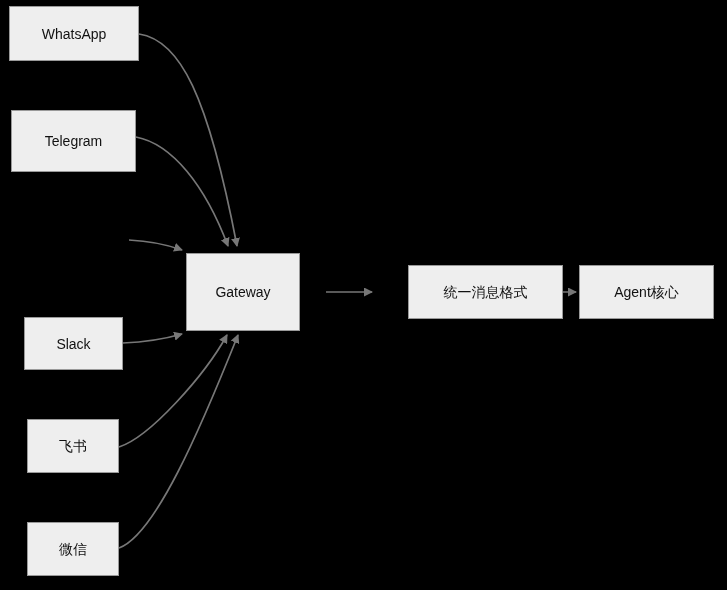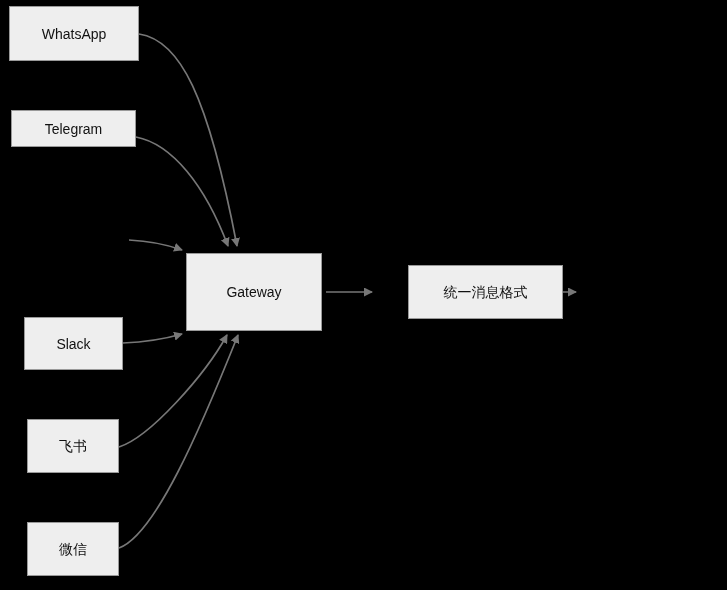--- a/index.html
+++ b/index.html
@@ -62,31 +62,34 @@
       <path d="M129,240 C150,241 168,245 182,250" class="edge" marker-end="url(#arrow)"></path>
       <path d="M123,343 C148,342 168,338 182,334" class="edge" marker-end="url(#arrow)"></path>
       <path d="M119,447 C150,437 205,375 227,335" class="edge" marker-end="url(#arrow)"></path>
       <path d="M119,548 C155,535 200,430 238,335" class="edge" marker-end="url(#arrow)"></path>
       <path d="M326,292 L372,292" class="edge" marker-end="url(#arrow)"></path>
       <path d="M530,292 L576,292" class="edge" marker-end="url(#arrow)"></path>
     </svg>
 <div class="node" style="left: 9px; top: 6px; width: 130px; height: 55px;">
       <span>WhatsApp</span>
     </div>
-    <div class="node" style="left: 11px; top: 110px; width: 125px; height: 37px;">
+    <div class="node" style="left: 11px; top: 110px; width: 125px; height: 62px;">
       <span>Telegram</span>
     </div>
     <div class="node" style="left: 24px; top: 317px; width: 99px; height: 53px; justify-content: center;">
       <span>Slack</span>
     </div>
     <div class="node" style="left: 27px; top: 522px; width: 92px; height: 54px;">
       <span>微信</span>
     </div>
     <div class="node" style="left: 27px; top: 419px; width: 92px; height: 54px;">
       <span>飞书</span>
     </div>
-    <div class="node" style="left: 186px; top: 253px; width: 136px; height: 78px;">
+    <div class="node" style="left: 186px; top: 253px; width: 114px; height: 78px;">
       <span>Gateway</span>
     </div>
     <div class="node" style="left: 375px; top: 265px; width: 155px; height: 54px; margin-left: 33px;">
       <span>统一消息格式</span>
     </div>
+    <div class="node" style="left: 579px; top: 265px; width: 135px; height: 54px;">
+      <span>Agent核心</span>
+    </div>
   </div>
 
 </body></html>

